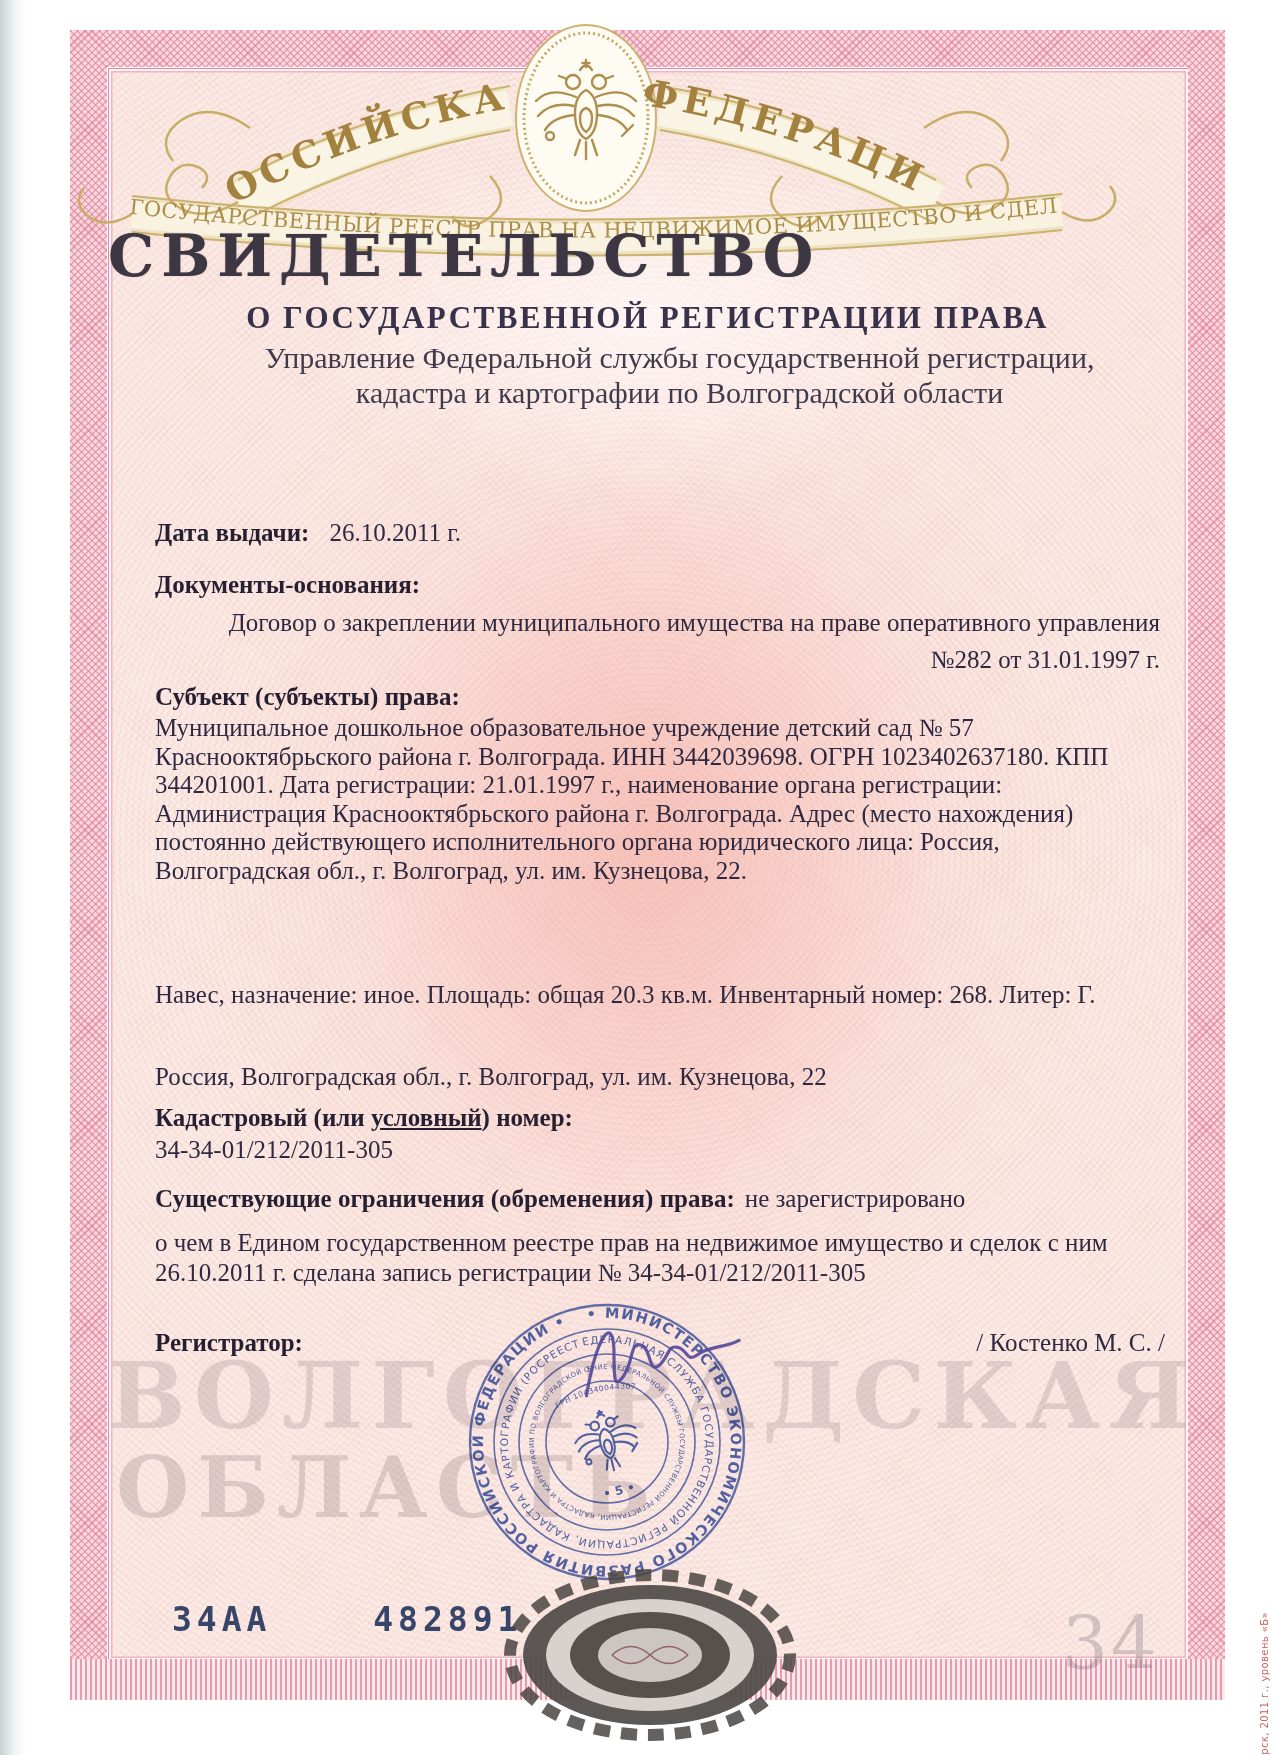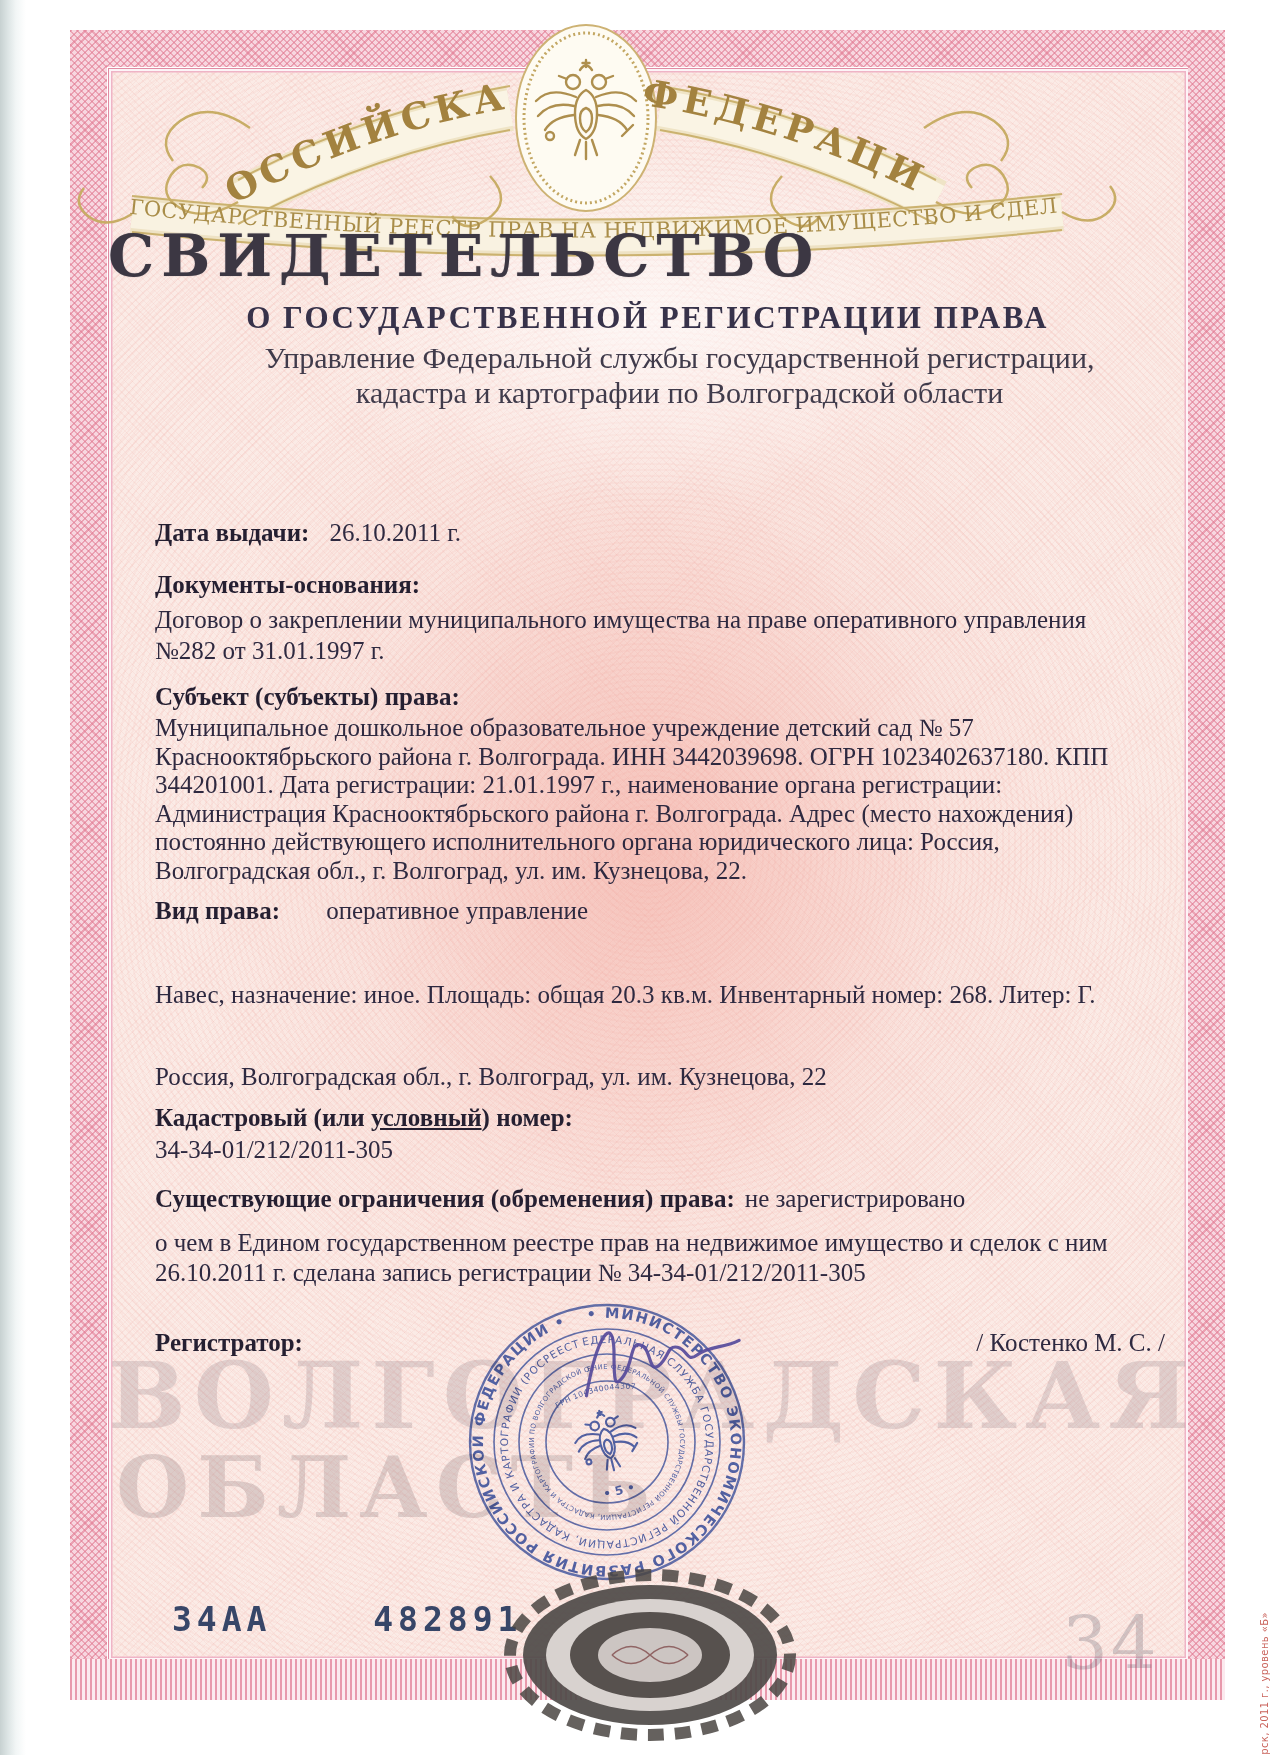--- a/index.html
+++ b/index.html
@@ -44,21 +44,21 @@
      font-size:31px;font-weight:600;letter-spacing:2.5px;color:#37324a;}
   .authority{position:absolute;left:108px;top:340px;width:1079px;text-align:center;z-index:5;
      font-size:30px;line-height:35px;color:#403b4b;white-space:pre-line;padding-left:32px;}
   
   .f{position:absolute;left:155px;width:1005px;z-index:5;font-size:25px;line-height:29px;}
   .lbl{font-weight:bold;color:#251f31;}
   .val{color:#2e2940;}
   .pre{white-space:pre-line;}
   .u{text-decoration:underline;}
   .row-date{top:518px;}  .row-date .val{margin-left:20px;font-family:Liberation Serif, serif;}
-  .row-basis-l{top:570px;} .row-basis-t{top:604px;line-height:31px;}
+  .row-basis-l{top:570px;} .row-basis-t{top:604px;line-height:37px;text-align:right;}
   .row-subj-l{top:682px;}  .row-subj-t{top:714px;line-height:28.5px;}
   .row-vid{top:896px;}     .row-vid .val{margin-left:46px;}
   .row-obj-l{top:948px;}   .row-obj-t{top:980px;}
   .row-addr-l{top:1032px;} .row-addr-t{top:1062px;}
   .row-cad-l{top:1103px;}  .row-cad-v{top:1135px;}
   .row-restr{top:1184px;}  .row-restr .val{margin-left:10px;}
   .row-record{top:1228px;line-height:30px;}
   .row-reg{top:1328px;left:155px;right:110px;width:auto;display:flex;justify-content:space-between;}
   
   .wm{position:absolute;z-index:3;font-family:"DejaVu Serif", serif;font-weight:bold;
@@ -172,23 +172,20 @@
   <div class="f row-basis-l lbl">Документы-основания:</div>
   <div class="f row-basis-t val pre">Договор о закреплении муниципального имущества на праве оперативного управления
 №282 от 31.01.1997 г.</div>
   <div class="f row-subj-l lbl">Субъект (субъекты) права:</div>
   <div class="f row-subj-t val pre">Муниципальное дошкольное образовательное учреждение детский сад № 57
 Краснооктябрьского района г. Волгограда. ИНН 3442039698. ОГРН 1023402637180. КПП
 344201001. Дата регистрации: 21.01.1997 г., наименование органа регистрации:
 Администрация Краснооктябрьского района г. Волгограда. Адрес (место нахождения)
 постоянно действующего исполнительного органа юридического лица: Россия,
 Волгоградская обл., г. Волгоград, ул. им. Кузнецова, 22.</div>
-  <div class="f row-vid">
-    <span class="lbl">Вид права:</span><span class="val">оперативное управление</span>
-  </div>
   <div class="f row-obj-t val">Навес, назначение: иное. Площадь: общая 20.3 кв.м. Инвентарный номер: 268. Литер: Г.</div>
   <div class="f row-addr-t val">Россия, Волгоградская обл., г. Волгоград, ул. им. Кузнецова, 22</div>
   <div class="f row-cad-l lbl"><span>Кадастровый (или </span><span class="u">условный</span><span>) номер:</span></div>
   <div class="f row-cad-v val">34-34-01/212/2011-305</div>
   <div class="f row-restr">
     <span class="lbl">Существующие ограничения (обременения) права:</span><span class="val">не зарегистрировано</span>
   </div>
   <div class="f row-record val pre">о чем в Едином государственном реестре прав на недвижимое имущество и сделок с ним
 26.10.2011 г. сделана запись регистрации № 34-34-01/212/2011-305</div>
   <div class="f row-reg">

